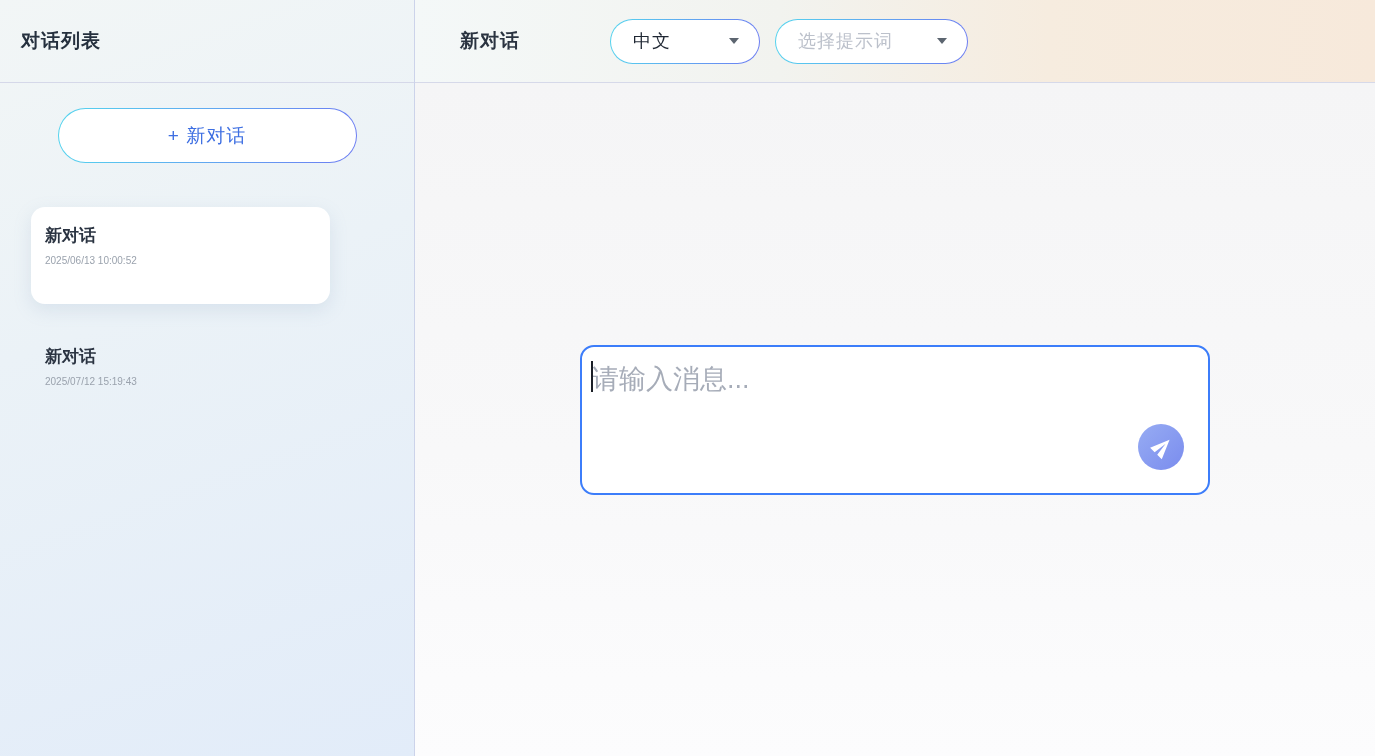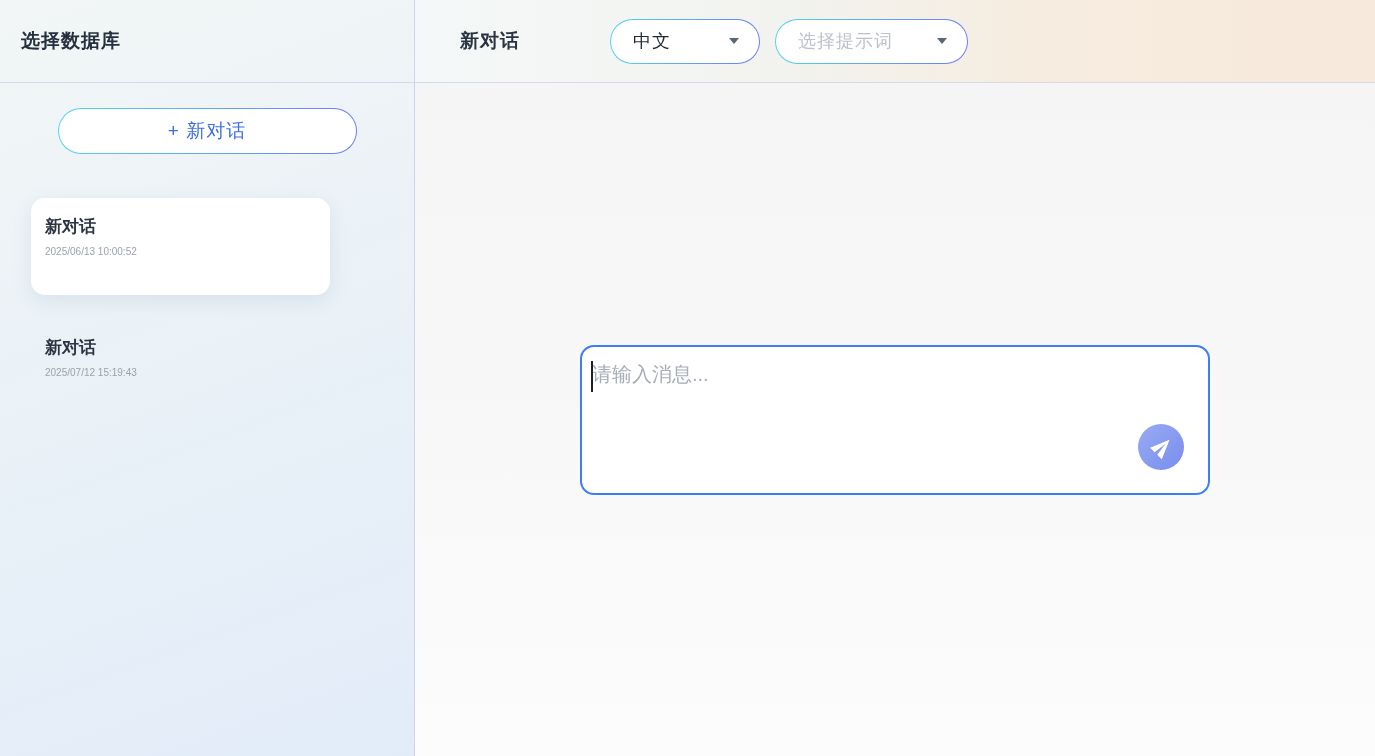--- a/index.html
+++ b/index.html
@@ -20,21 +20,21 @@
   .sidebar-header {
     height: 83px; flex: 0 0 83px;
     display: flex; align-items: center;
     padding-left: 21px;
     border-bottom: 1px solid #d5d8e9;
   }
   .sidebar-title { font-size: 19px; font-weight: bold; color: #25303e; letter-spacing: 1px; }
 
   .new-chat-btn {
     margin: 25px auto 0 auto;
-    width: 299px; height: 46px;
+    width: 299px; height: 55px;
     border-radius: 28px;
     border: 1.5px solid transparent;
     background: linear-gradient(#ffffff, #ffffff) padding-box,
                 linear-gradient(100deg, #54d5ee 0%, #6d7cf3 100%) border-box;
     color: #3e6fe2;
     font-size: 19px;
     font-family: inherit;
     cursor: pointer;
     display: flex; align-items: center; justify-content: center;
     letter-spacing: 1px;
@@ -111,21 +111,21 @@
     border-radius: 14px;
     position: relative;
   }
   .message-input {
     width: 100%; height: 100%;
     border: none; outline: none; resize: none;
     background: transparent;
     border-radius: 12px;
     padding: 14px 35px 14px 10px;
     font-family: inherit;
-    font-size: 20px;
+    font-size: 27px;
     color: #2b3442;
   }
   .message-input::placeholder { color: #a6acb8; opacity: 1; }
   .text-cursor {
     position: absolute; left: 9px; top: 14px;
     width: 1.5px; height: 31px;
     background: #1b1f27;
   }
   .send-btn {
     position: absolute; right: 24px; bottom: 23px;
@@ -137,21 +137,21 @@
   }
   .send-btn svg { transform: rotate(-45deg) translate(1px, 1px); }
 </style>
 </head>
 <body>
 
 <div class="app">
 
   <aside class="sidebar">
     <div class="sidebar-header">
-      <span class="sidebar-title">选择数据库</span>
+      <span class="sidebar-title">对话列表</span>
     </div>
 
     <button class="new-chat-btn">+ 新对话</button>
 
     <div class="conversation-list">
       <div class="conversation-item selected">
         <div class="conversation-title">新对话</div>
         <div class="conversation-time">2025/06/13 10:00:52</div>
       </div>
       <div class="conversation-item plain">

